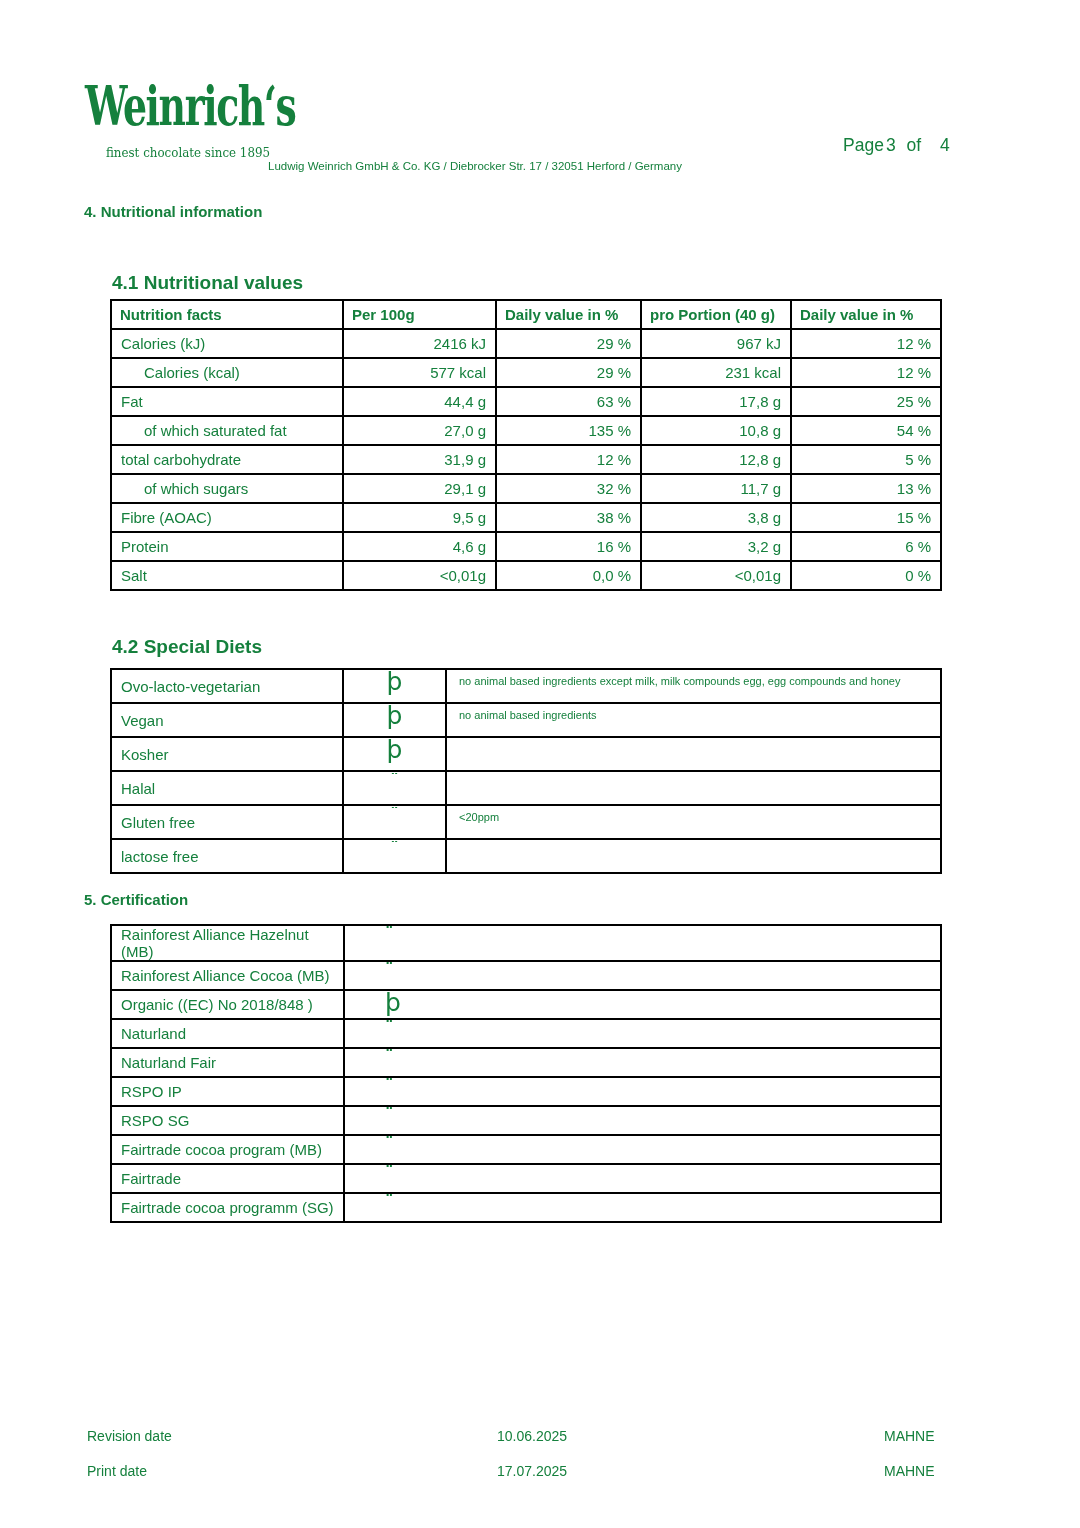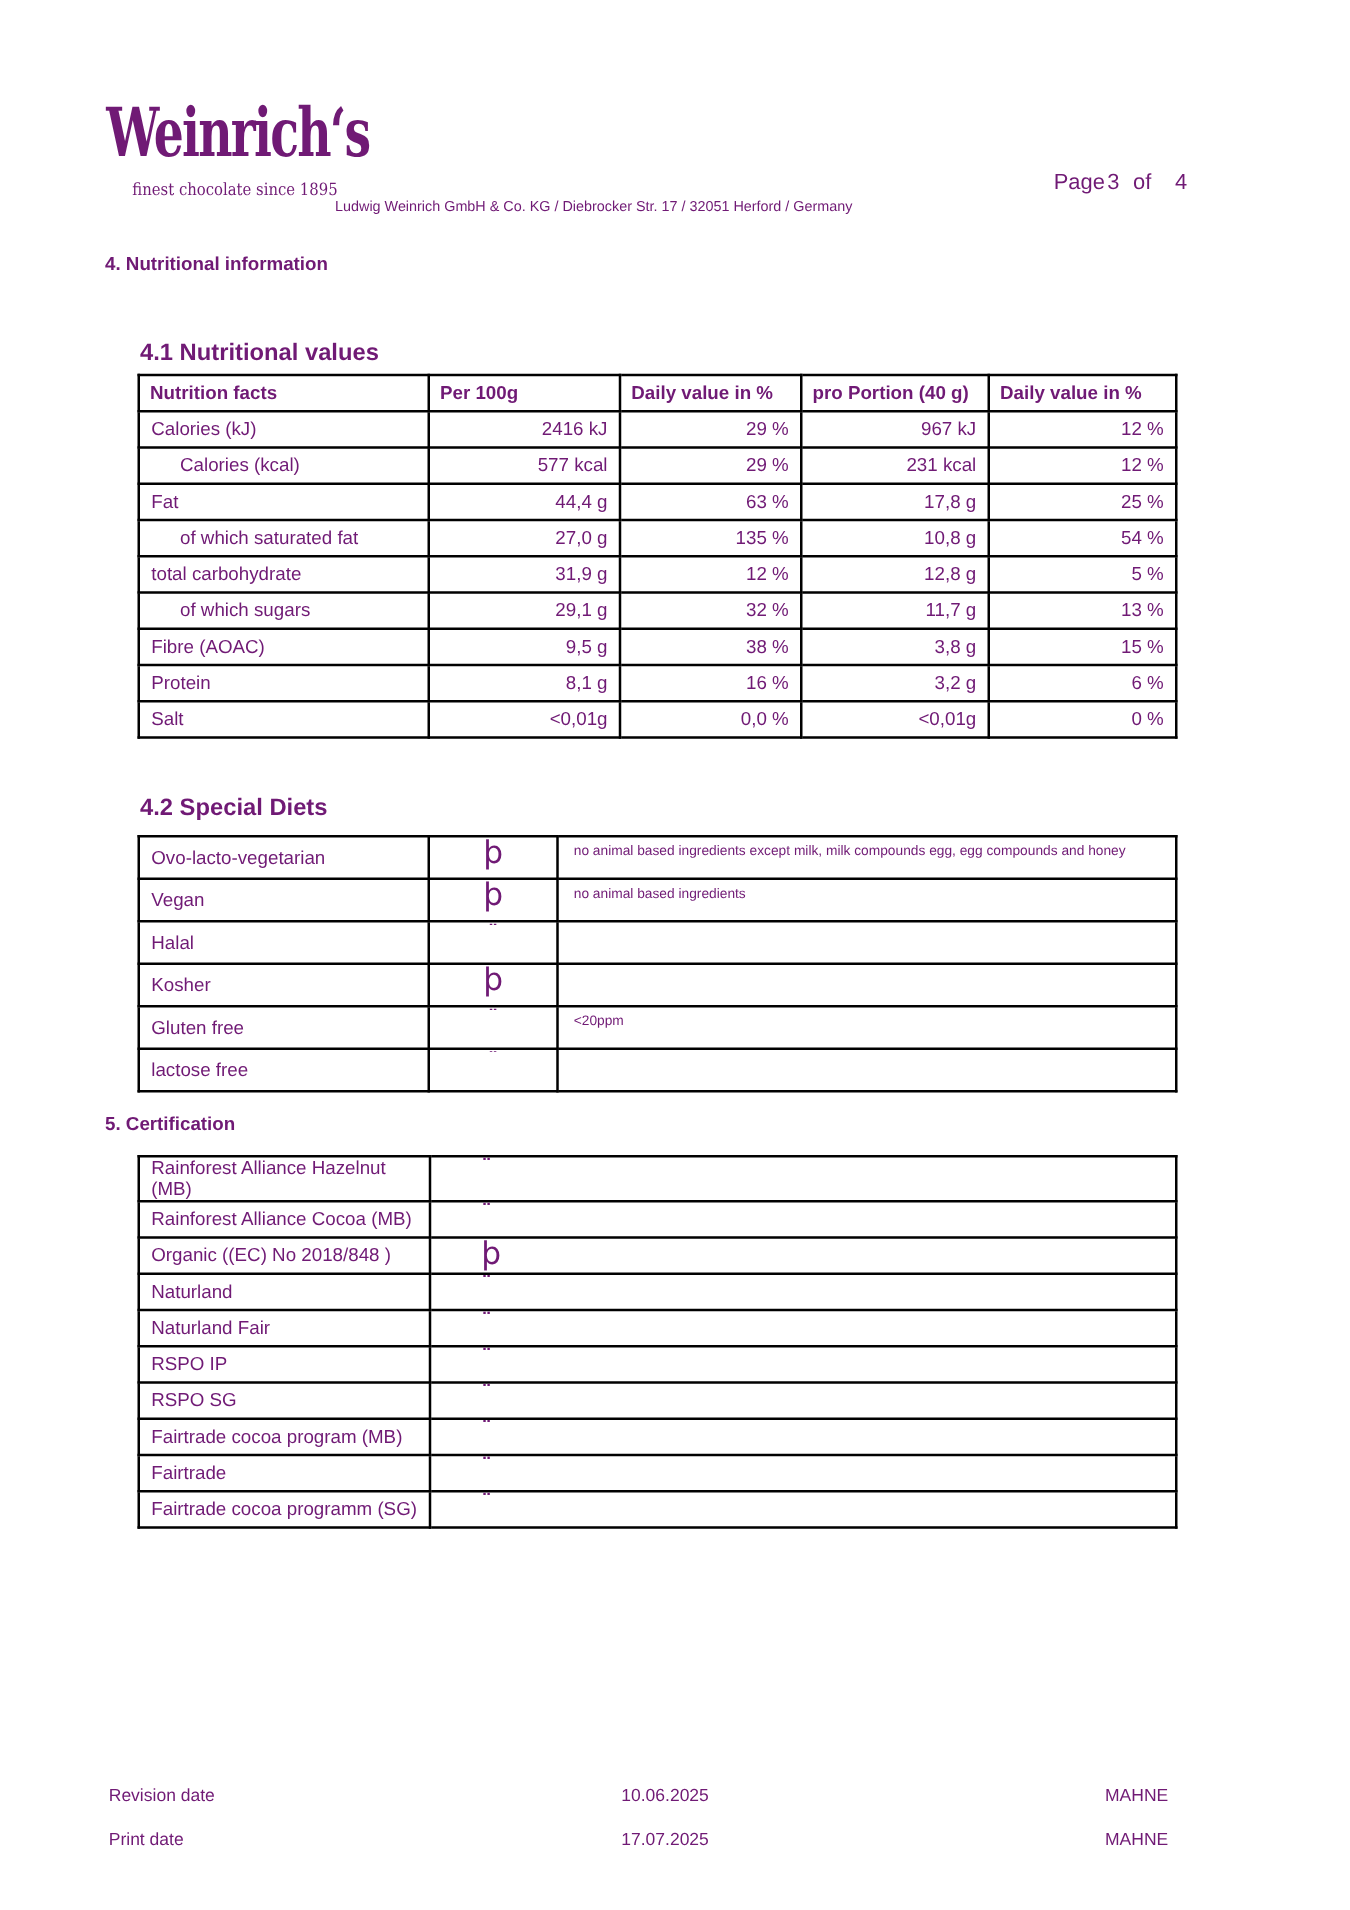--- a/index.html
+++ b/index.html
@@ -1,20 +1,20 @@
 <!DOCTYPE html>
 <html><head>
 <meta charset="utf-8">
 <style>
   html, body { margin:0; padding:0; background:#ffffff; }
   .page {
     position:relative;
     width:1080px; height:1528px;
     background:#ffffff;
-    color:#701a75;
+    color:#15803d;
     font-family:"Liberation Sans", sans-serif;
     overflow:hidden;
   }
 
   
   .logo { position:absolute; left:85px; top:74px; width:206px; text-align:center; }
   .logo-wordmark {
     font-family:"DejaVu Serif", serif;
     font-weight:700; font-size:54px; line-height:64px;
     letter-spacing:-2px; white-space:nowrap;
@@ -149,21 +149,21 @@
     </tr>
     <tr>
       <td class="lbl">Fibre (AOAC)</td>
       <td class="num">9,5 g</td>
       <td class="num">38 %</td>
       <td class="num">3,8 g</td>
       <td class="num">15 %</td>
     </tr>
     <tr>
       <td class="lbl">Protein</td>
-      <td class="num">8,1 g</td>
+      <td class="num">4,6 g</td>
       <td class="num">16 %</td>
       <td class="num">3,2 g</td>
       <td class="num">6 %</td>
     </tr>
     <tr>
       <td class="lbl">Salt</td>
       <td class="num">&lt;0,01g</td>
       <td class="num">0,0 %</td>
       <td class="num">&lt;0,01g</td>
       <td class="num">0 %</td>
@@ -184,27 +184,27 @@
       <td class="dlabel">Ovo-lacto-vegetarian</td>
       <td class="dsym"><span class="sym-check">þ</span></td>
       <td class="dnote">no animal based ingredients except milk, milk compounds egg, egg compounds and honey</td>
     </tr>
     <tr>
       <td class="dlabel">Vegan</td>
       <td class="dsym"><span class="sym-check">þ</span></td>
       <td class="dnote">no animal based ingredients</td>
     </tr>
     <tr>
+      <td class="dlabel">Kosher</td>
+      <td class="dsym"><span class="sym-check">þ</span></td>
+      <td class="dnote"></td>
+    </tr>
+    <tr>
       <td class="dlabel">Halal</td>
       <td class="dsym"><span class="sym-un">¨</span></td>
-      <td class="dnote"></td>
-    </tr>
-    <tr>
-      <td class="dlabel">Kosher</td>
-      <td class="dsym"><span class="sym-check">þ</span></td>
       <td class="dnote"></td>
     </tr>
     <tr>
       <td class="dlabel">Gluten free</td>
       <td class="dsym"><span class="sym-un">¨</span></td>
       <td class="dnote">&lt;20ppm</td>
     </tr>
     <tr>
       <td class="dlabel">lactose free</td>
       <td class="dsym"><span class="sym-un">¨</span></td>

